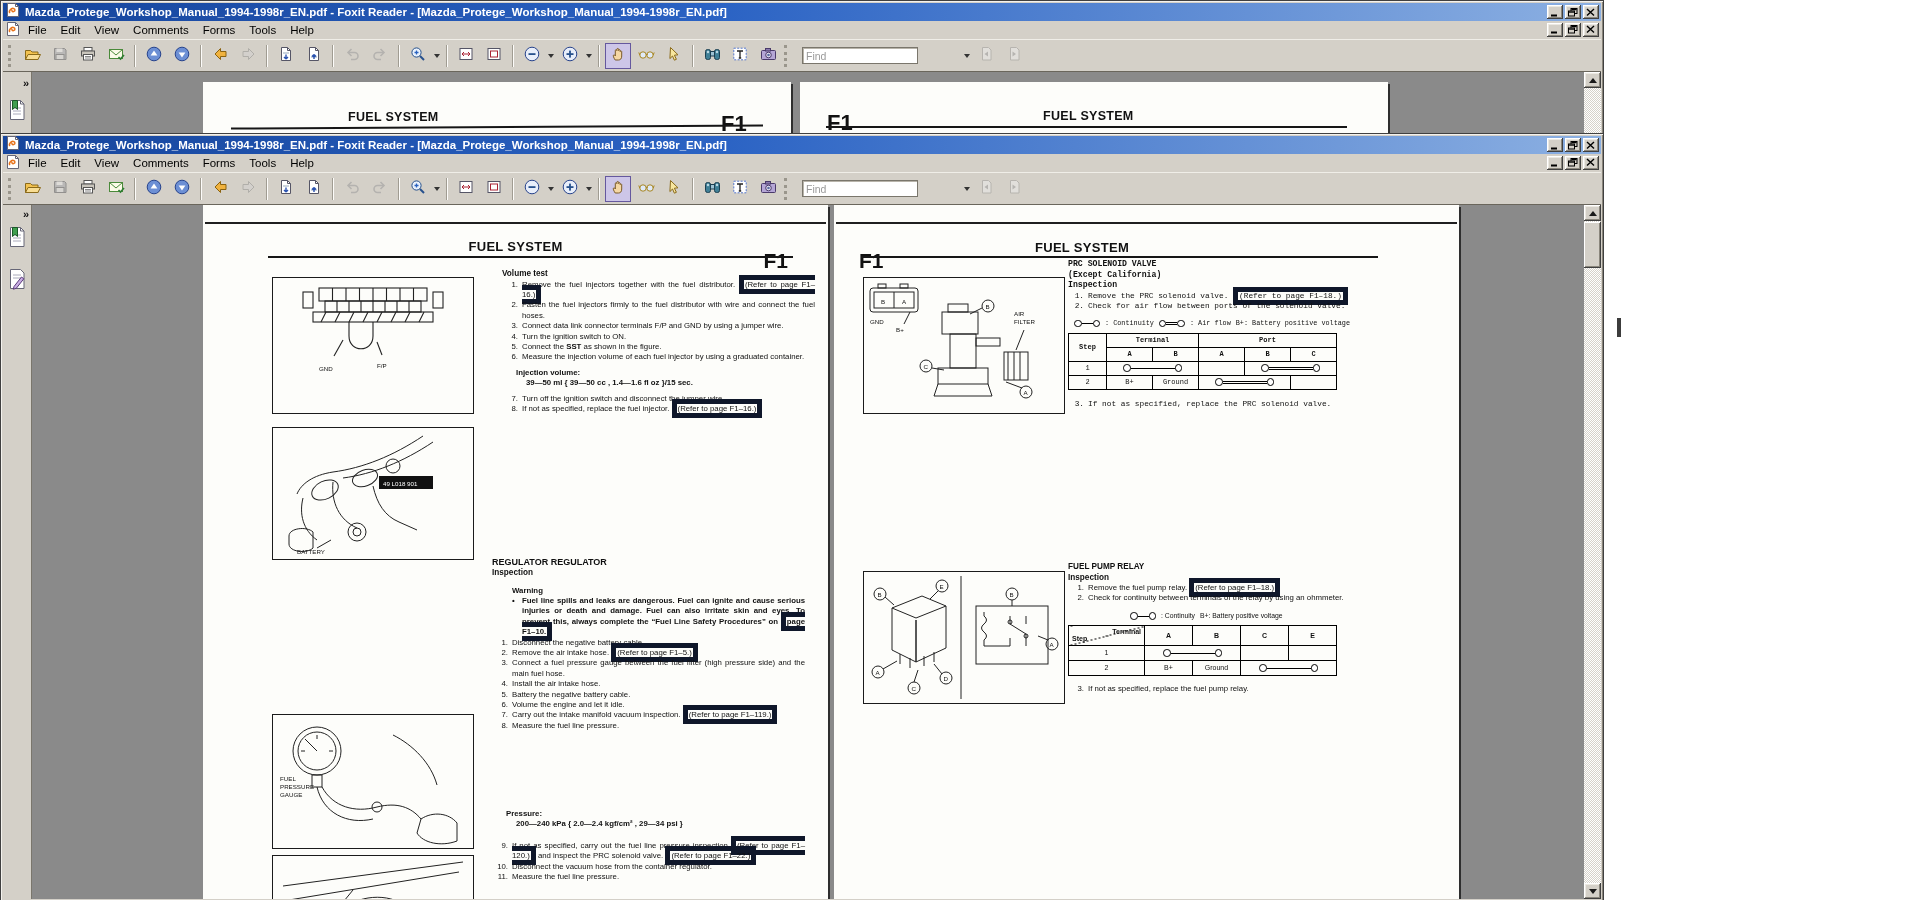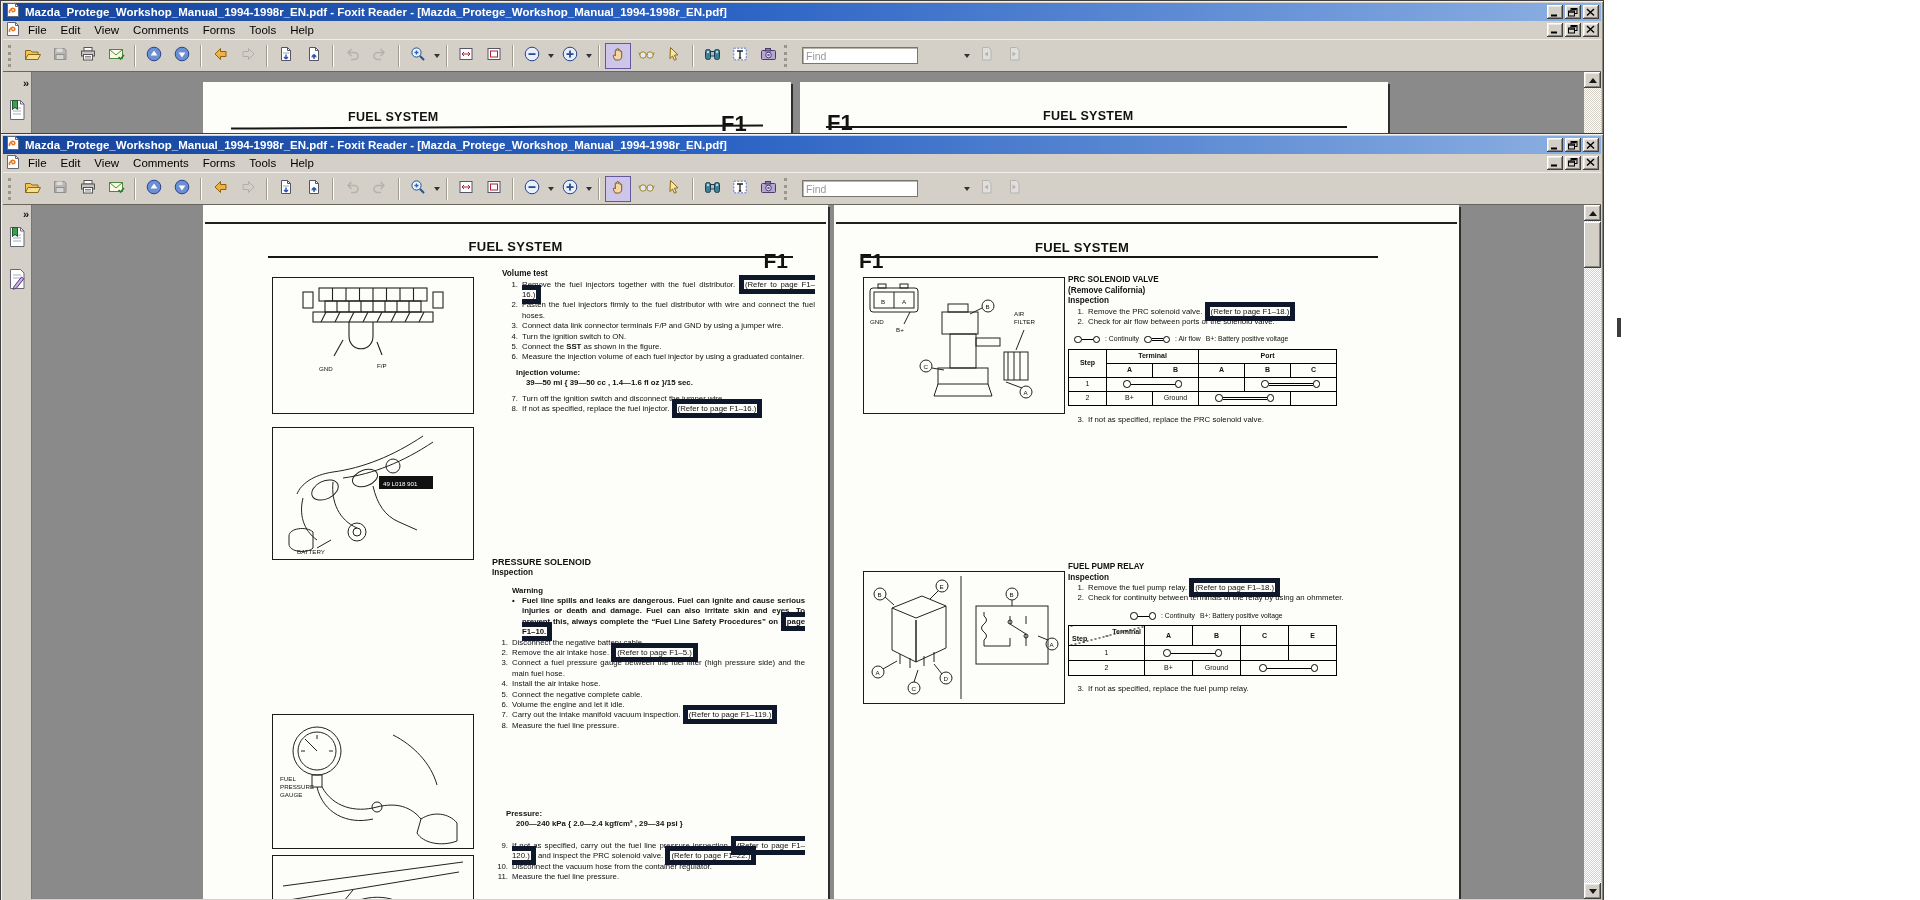--- a/index.html
+++ b/index.html
@@ -739,21 +739,21 @@
                 <span class="st">Turn off the ignition switch and disconnect the jumper wire.</span>
               </div>
               <div class="step">
                 <span class="sn">8.</span>
                 <span class="st">If not as specified, replace the fuel injector. <span class="plink">(Refer to page F1–16.)</span></span>
               </div>
             </div>
         </div>
 
         <div class="txtcol" style="left:289px;top:352px;width:313px;">
-          <div class="h1">PRESSURE SOLENOID</div>
+          <div class="h1">REGULATOR REGULATOR</div>
           <div class="h2">Inspection</div>
           <div class="warn">
             <div>Warning</div>
             <div class="wrow">
               <span class="bdot">•</span>
               <span class="wtext">Fuel line spills and leaks are dangerous. Fuel can ignite and cause serious injuries or death and damage. Fuel can also irritate skin and eyes. To prevent this, always complete the “Fuel Line Safety Procedures” on <span class="plink">page F1–10.</span></span>
             </div>
           </div>
           <div>
               <div class="step">
@@ -767,21 +767,21 @@
               <div class="step">
                 <span class="sn">3.</span>
                 <span class="st">Connect a fuel pressure gauge between the fuel filter (high pressure side) and the main fuel hose.</span>
               </div>
               <div class="step">
                 <span class="sn">4.</span>
                 <span class="st">Install the air intake hose.</span>
               </div>
               <div class="step">
                 <span class="sn">5.</span>
-                <span class="st">Connect the negative complete cable.</span>
+                <span class="st">Battery the negative battery cable.</span>
               </div>
               <div class="step">
                 <span class="sn">6.</span>
                 <span class="st">Volume the engine and let it idle.</span>
               </div>
               <div class="step">
                 <span class="sn">7.</span>
                 <span class="st">Carry out the intake manifold vacuum inspection. <span class="plink">(Refer to page F1–119.)</span></span>
               </div>
               <div class="step">
@@ -883,23 +883,23 @@
             <text class="figtext" x="6" y="46">GND</text>
             <text class="figtext" x="32" y="54">B+</text>
             <text class="figtext" x="150" y="38">AIR</text>
             <text class="figtext" x="150" y="46">FILTER</text>
             <text class="figtext" x="121.5" y="30.5">B</text>
             <text class="figtext" x="159.5" y="116.5">A</text>
             <text class="figtext" x="59.5" y="90.5">C</text>
           </svg>
         </div>
 
-        <div class="txtcol" style="left:234px;top:70px;width:292px;">
+        <div class="txtcol" style="left:234px;top:54px;width:292px;font-family:Liberation Mono, monospace;">
           <div class="h2">PRC SOLENOID VALVE</div>
-          <div class="h2">(Remove California)</div>
+          <div class="h2">(Except California)</div>
           <div class="h2">Inspection</div>
           <div>
               <div class="step">
                 <span class="sn">1.</span>
                 <span class="st">Remove the PRC solenoid valve. <span class="plink">(Refer to page F1–18.)</span></span>
               </div>
               <div class="step">
                 <span class="sn">2.</span>
                 <span class="st">Check for air flow between ports of the solenoid valve.</span>
               </div>

